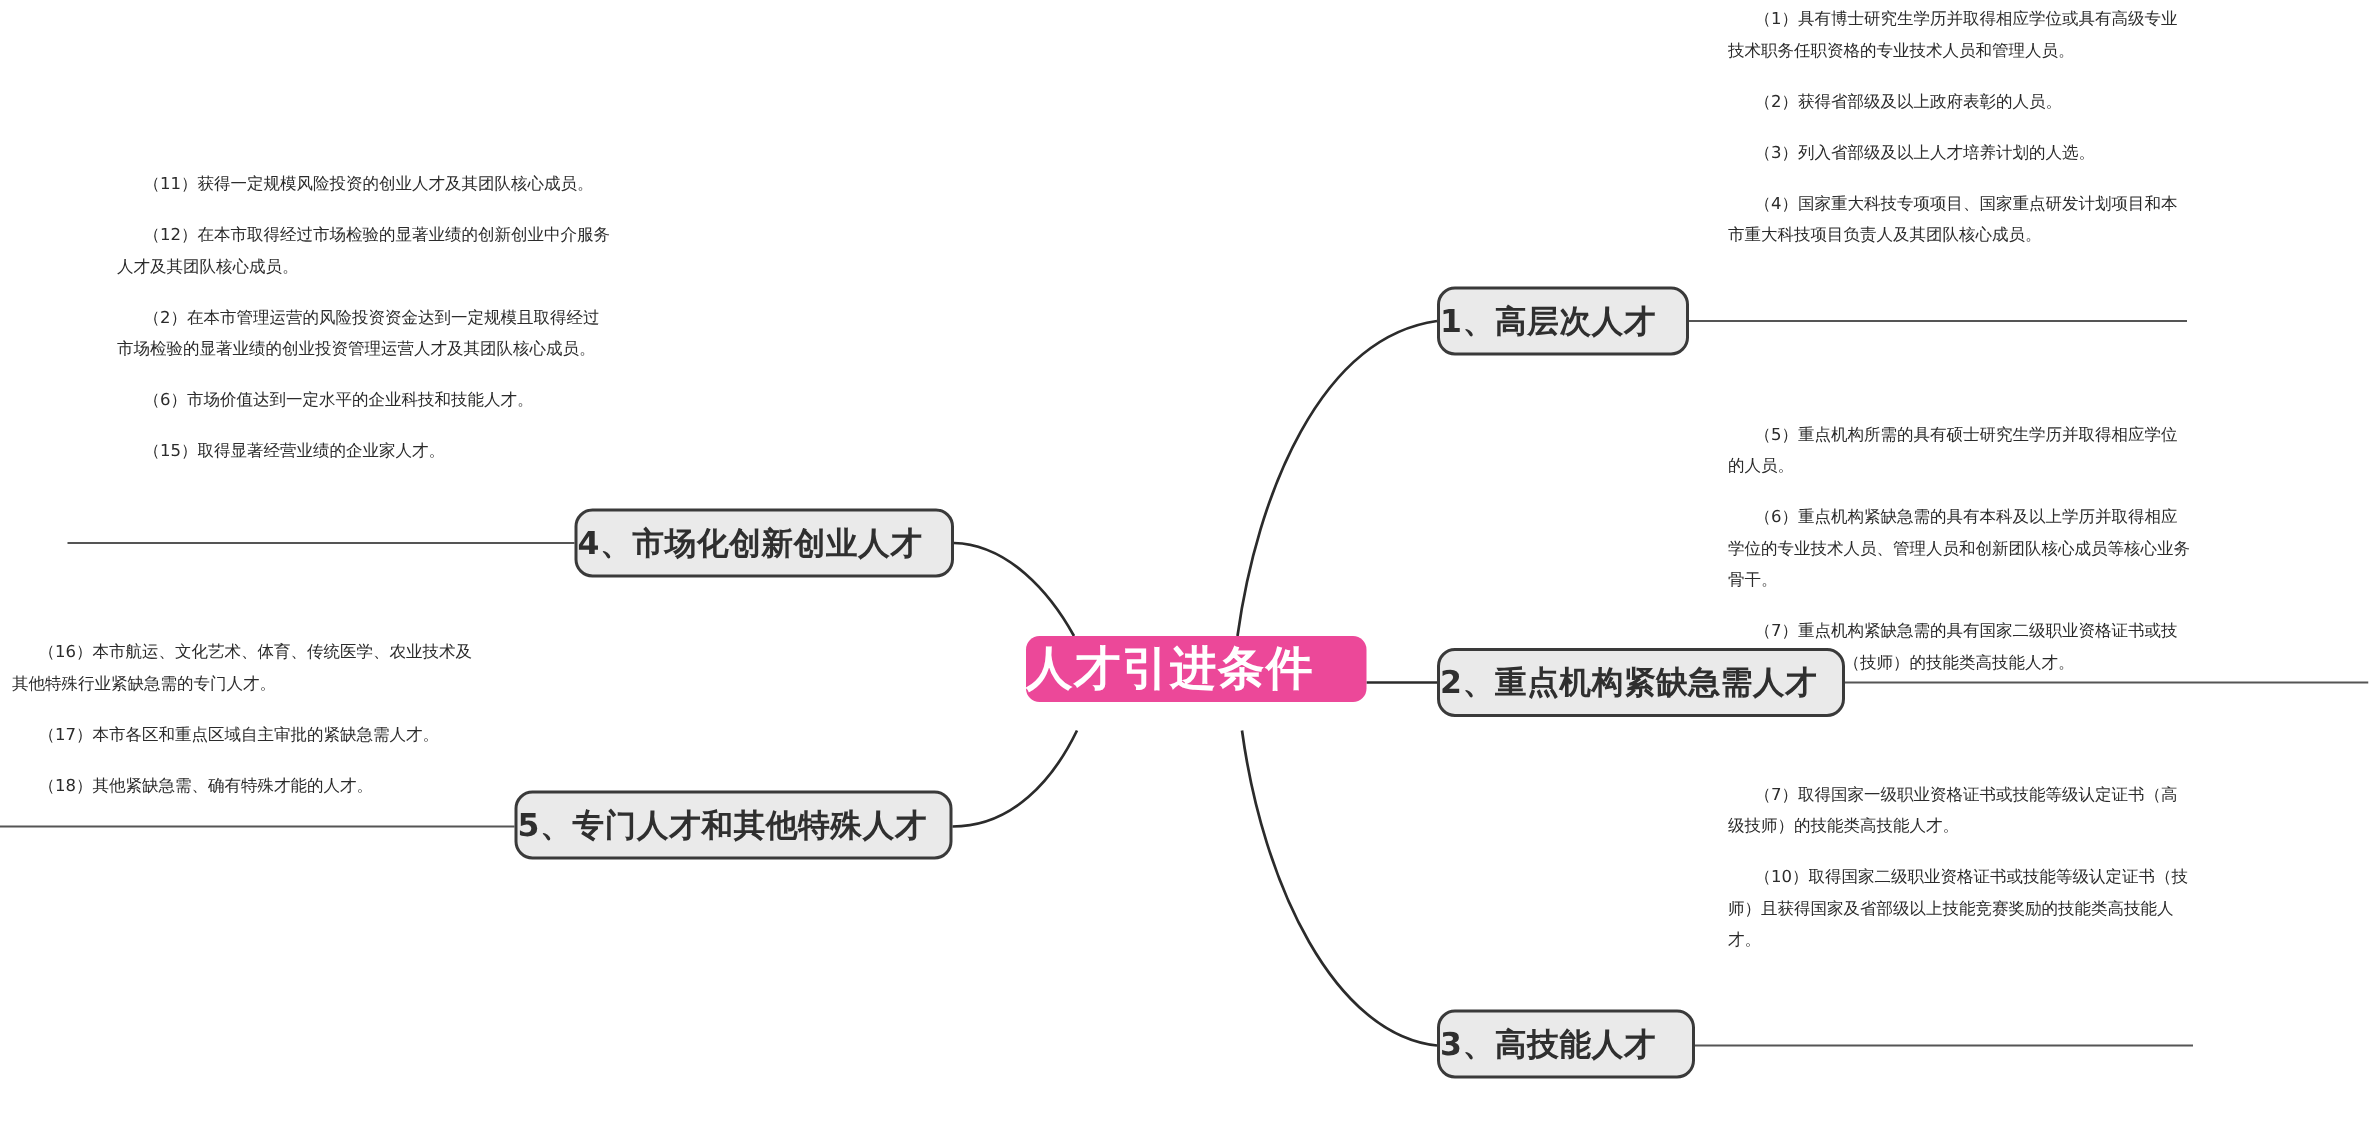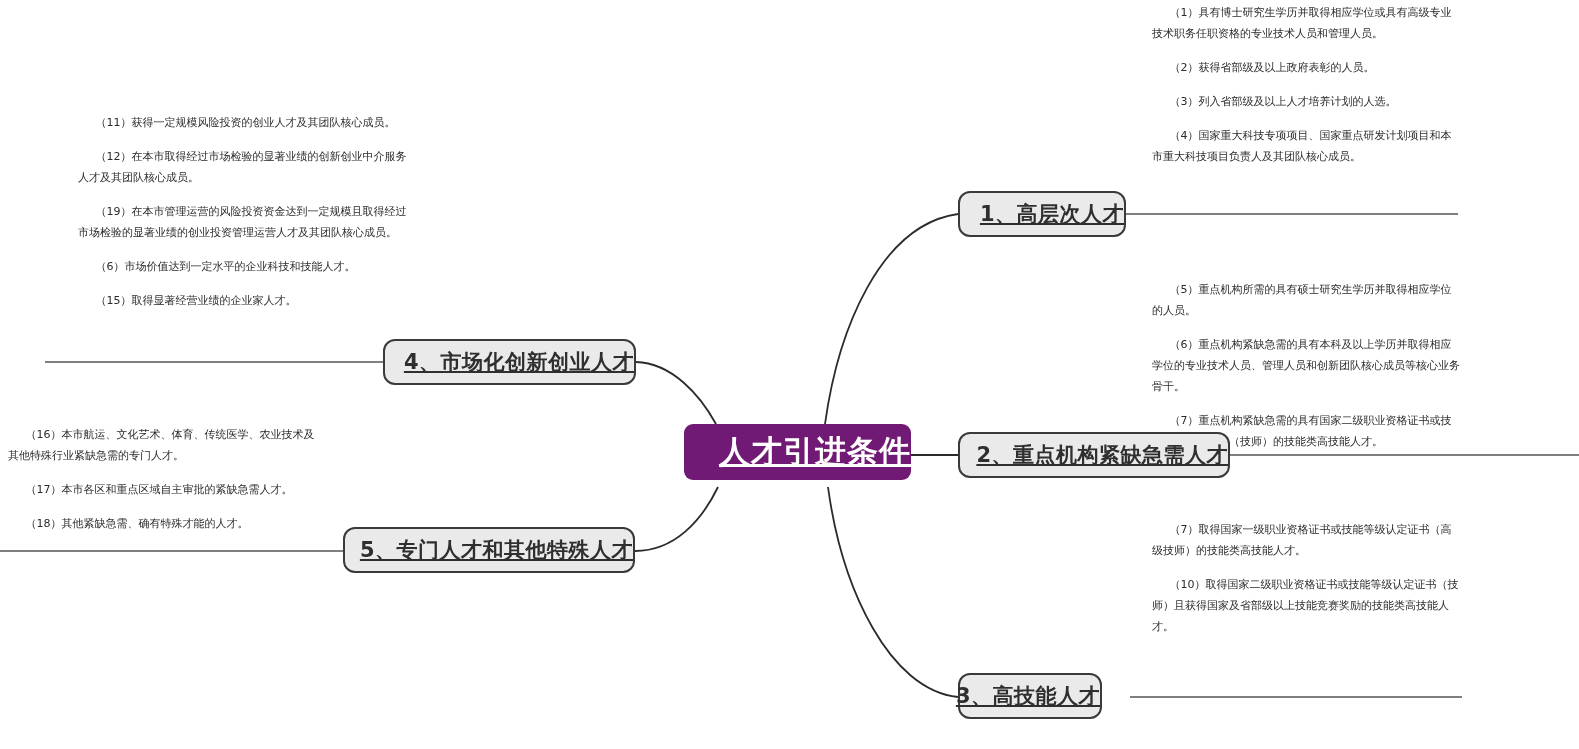--- a/index.html
+++ b/index.html
@@ -27,51 +27,50 @@
     top: 0;
     width: 1579px;
     height: 749px;
     pointer-events: none;
   }
   .node {
     position: absolute;
     box-sizing: border-box;
     display: flex;
     align-items: center;
-    justify-content: flex-end;
+    justify-content: flex-start;
     white-space: nowrap;
-    text-decoration: underline;
   }
   .node-central {
-    background: #701a75;
+    background: #ec4899;
     color: #ffffff;
     font-weight: bold;
     font-size: 31px;
     letter-spacing: 1px;
     border-radius: 9px;
     left: 684px;
     top: 424px;
     width: 227px;
-    height: 56px;
+    height: 44px;
     z-index: 5;
   }
   .node-branch {
     background: #eaeaea;
     color: #2f2f2f;
     font-weight: bold;
     font-size: 21px;
     letter-spacing: 0.5px;
     border: 2px solid #3a3a3a;
     border-radius: 12px;
     height: 46px;
     z-index: 4;
   }
   .n1 { left: 958px; top: 191px; width: 168px; }
   .n2 { left: 958px; top: 432px; width: 272px; }
-  .n3 { left: 958px; top: 673px; width: 144px; }
+  .n3 { left: 958px; top: 673px; width: 172px; }
   .n4 { left: 383px; top: 339px; width: 253px; }
   .n5 { left: 343px; top: 527px; width: 292px; }
 
   .leaf-group {
     position: absolute;
     color: #2b2b2b;
     font-size: 11px;
     line-height: 21px;
   }
   .leaf-group p {
@@ -144,21 +143,21 @@
   </div>
 
   <div class="leaf-group lg3">
     <p>（7）取得国家一级职业资格证书或技能等级认定证书（高级技师）的技能类高技能人才。</p>
     <p>（10）取得国家二级职业资格证书或技能等级认定证书（技师）且获得国家及省部级以上技能竞赛奖励的技能类高技能人才。</p>
   </div>
 
   <div class="leaf-group lg4">
     <p>（11）获得一定规模风险投资的创业人才及其团队核心成员。</p>
     <p>（12）在本市取得经过市场检验的显著业绩的创新创业中介服务人才及其团队核心成员。</p>
-    <p>（19）在本市管理运营的风险投资资金达到一定规模且取得经过市场检验的显著业绩的创业投资管理运营人才及其团队核心成员。</p>
+    <p>（2）在本市管理运营的风险投资资金达到一定规模且取得经过市场检验的显著业绩的创业投资管理运营人才及其团队核心成员。</p>
     <p>（6）市场价值达到一定水平的企业科技和技能人才。</p>
     <p>（15）取得显著经营业绩的企业家人才。</p>
   </div>
 
   <div class="leaf-group lg5">
     <p>（16）本市航运、文化艺术、体育、传统医学、农业技术及其他特殊行业紧缺急需的专门人才。</p>
     <p>（17）本市各区和重点区域自主审批的紧缺急需人才。</p>
     <p>（18）其他紧缺急需、确有特殊才能的人才。</p>
   </div>
 

